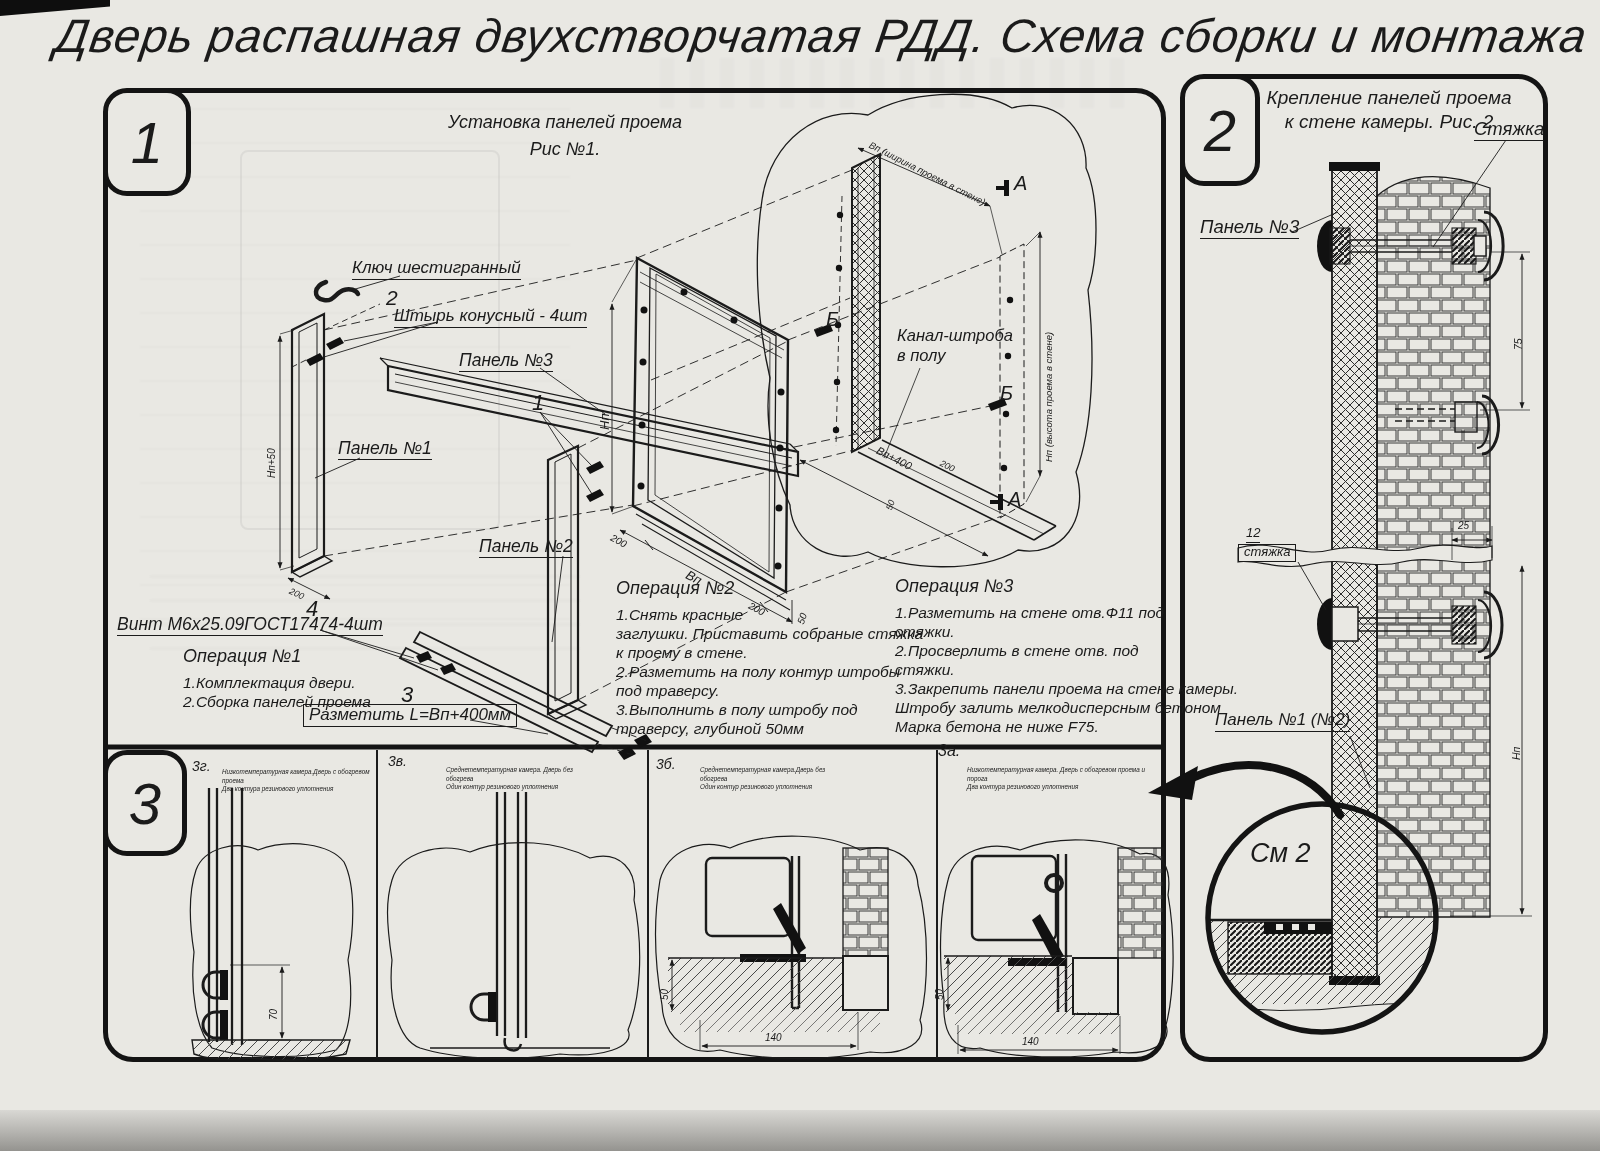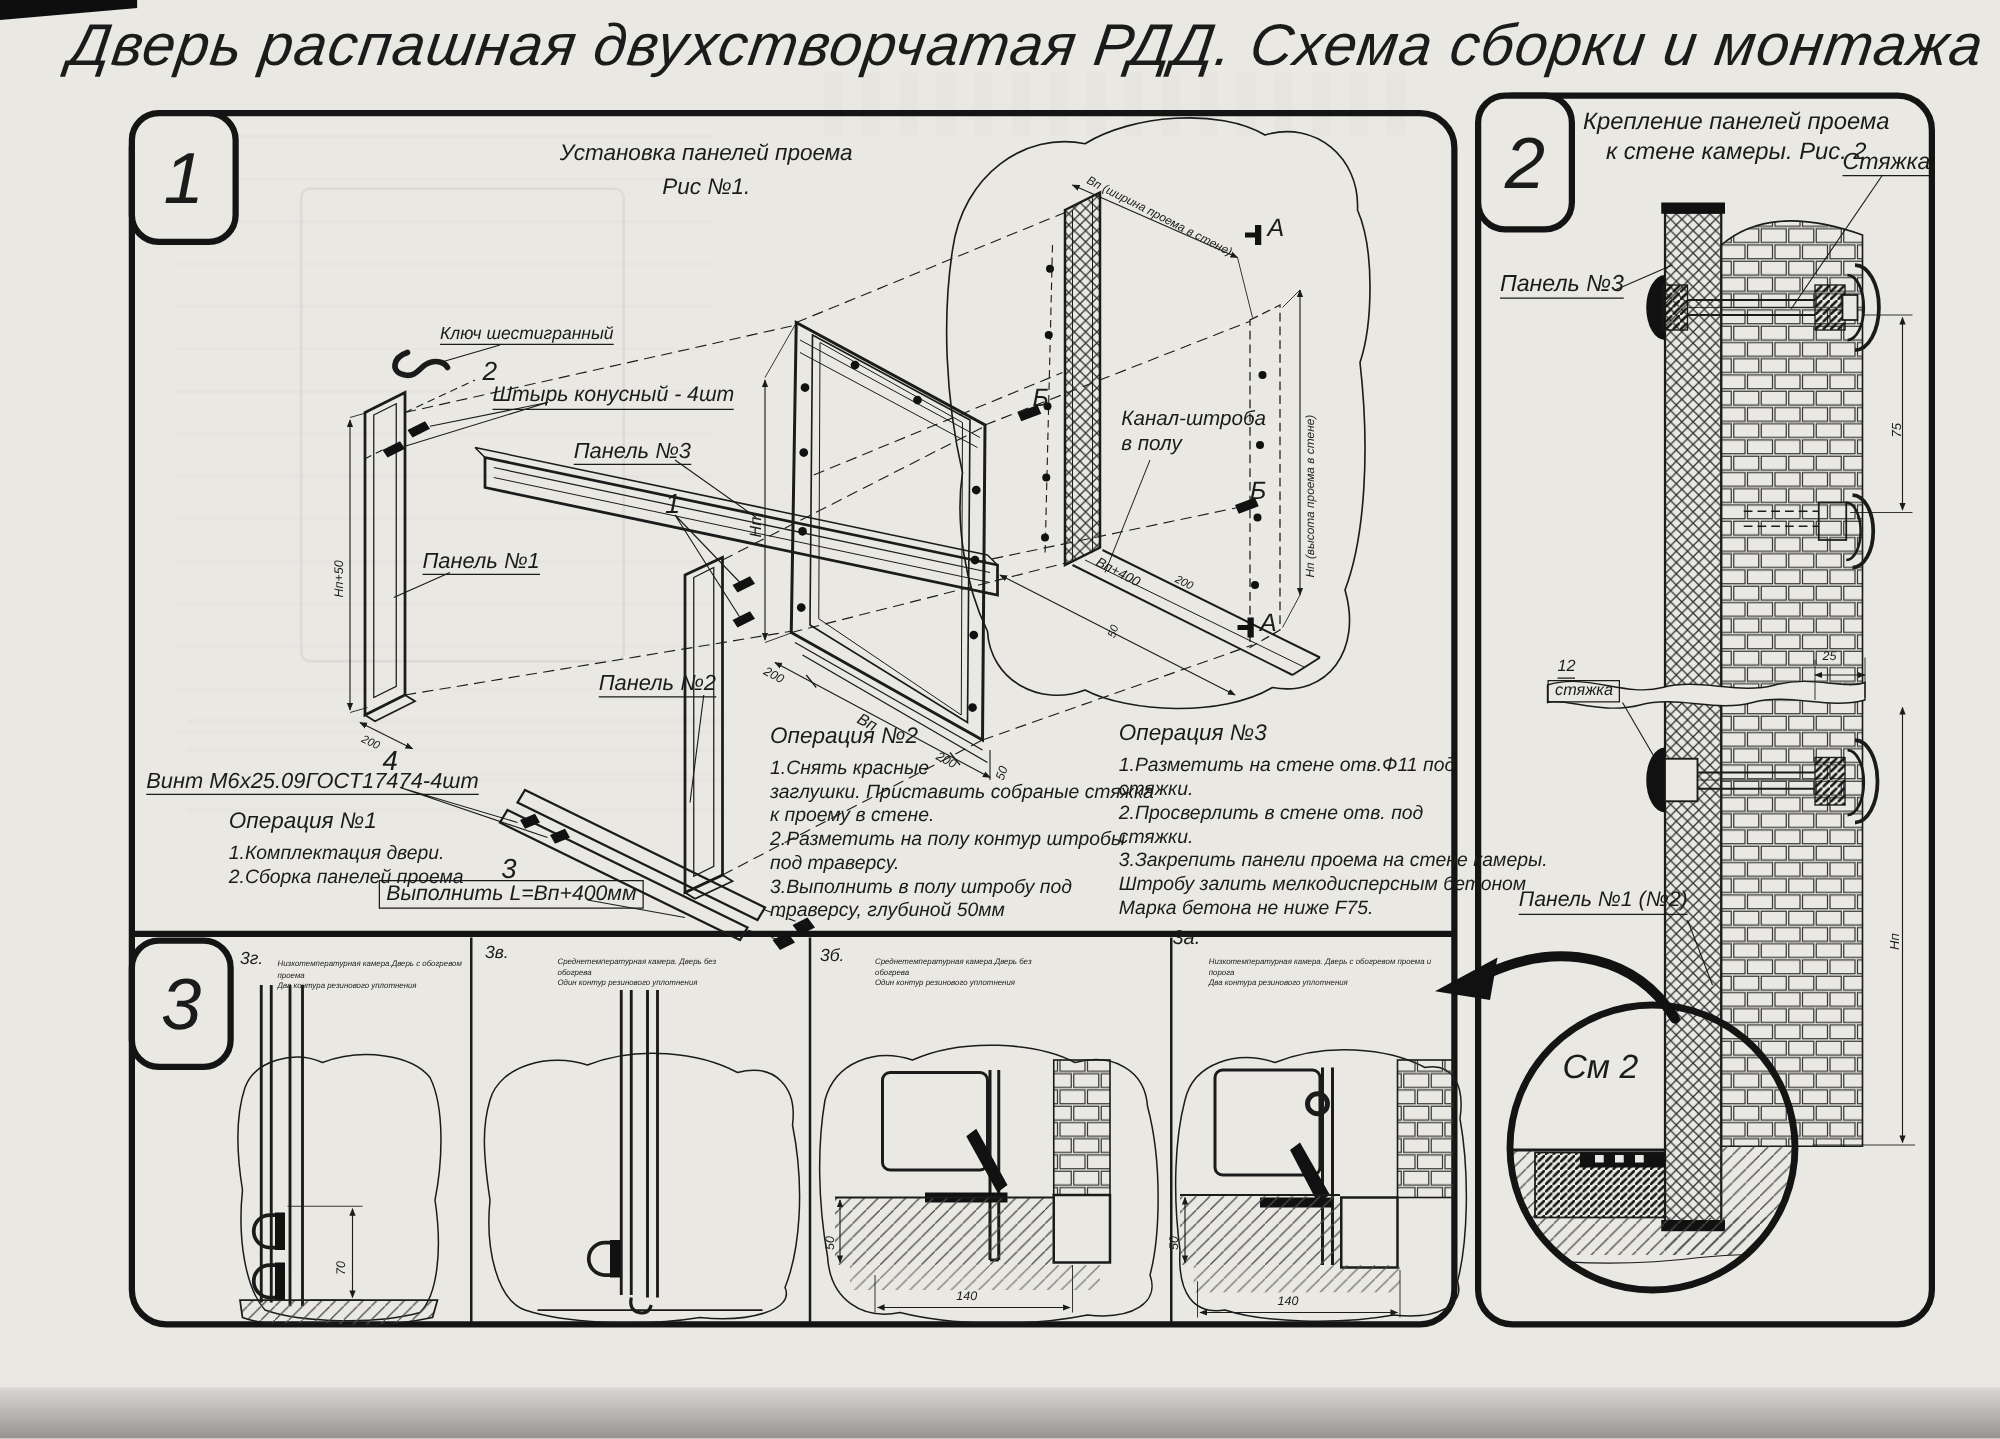--- a/index.html
+++ b/index.html
@@ -319,31 +319,31 @@
   </div>
   <div class="badge" style="left:103px;top:750px;width:84px;height:106px;font-size:58px;">
     <span>3</span>
   </div>
 
   <div class="lbl" style="left:380px;top:112px;width:370px;text-align:center;font-size:18px;white-space:normal;">
     <div>Установка панелей проема</div>
     <div style="margin-top:6px;">Рис №1.</div>
   </div>
 
-  <div class="lbl ul" style="left:352px;top:258px;font-size:14px;">Ключ шестигранный</div>
+  <div class="lbl ul" style="left:352px;top:258px;font-size:17px;">Ключ шестигранный</div>
   <div class="lbl" style="left:386px;top:286px;font-size:21px;">2</div>
   <div class="lbl ul" style="left:394px;top:306px;font-size:17px;">Штырь конусный - 4шт</div>
   <div class="lbl ul" style="left:459px;top:350px;font-size:17.5px;">Панель №3</div>
   <div class="lbl ul" style="left:338px;top:438px;font-size:17.5px;">Панель №1</div>
   <div class="lbl ul" style="left:479px;top:536px;font-size:17.5px;">Панель №2</div>
   <div class="lbl" style="left:532px;top:390px;font-size:22px;">1</div>
   <div class="lbl" style="left:306px;top:596px;font-size:22px;">4</div>
   <div class="lbl ul" style="left:117px;top:614px;font-size:17.5px;">Винт М6х25.09ГОСТ17474-4шт</div>
   <div class="lbl" style="left:401px;top:682px;font-size:22px;">3</div>
-  <div class="lbl box" style="left:303px;top:704px;font-size:17px;">Выполнить  L=Вп+400мм</div>
+  <div class="lbl box" style="left:303px;top:704px;font-size:17px;">Разметить  L=Вп+400мм</div>
 
   <div class="ops" style="left:183px;top:646px;">
     <div class="t">Операция №1</div>
     <div class="l">1.Комплектация двери.</div>
     <div class="l">2.Сборка панелей проема</div>
   </div>
 
   <div class="ops" style="left:616px;top:578px;">
     <div class="t">Операция №2</div>
     <div class="l">1.Снять красные</div>

